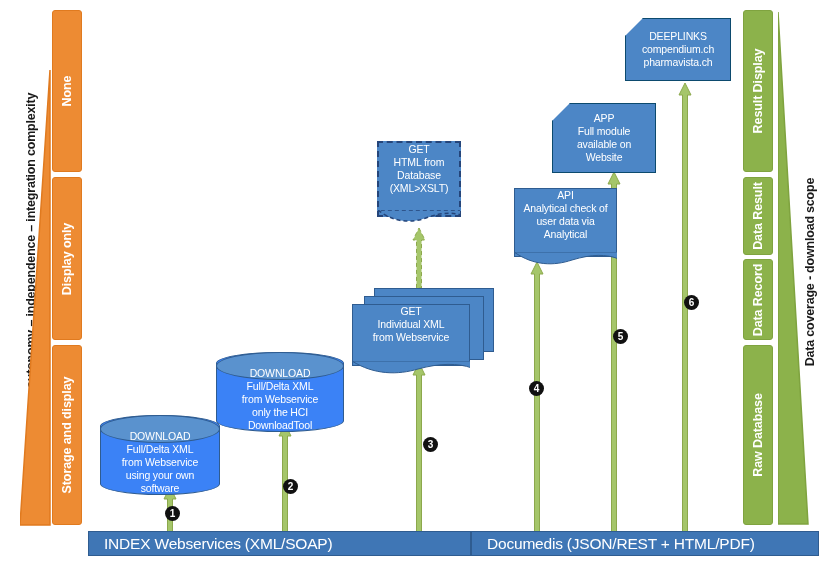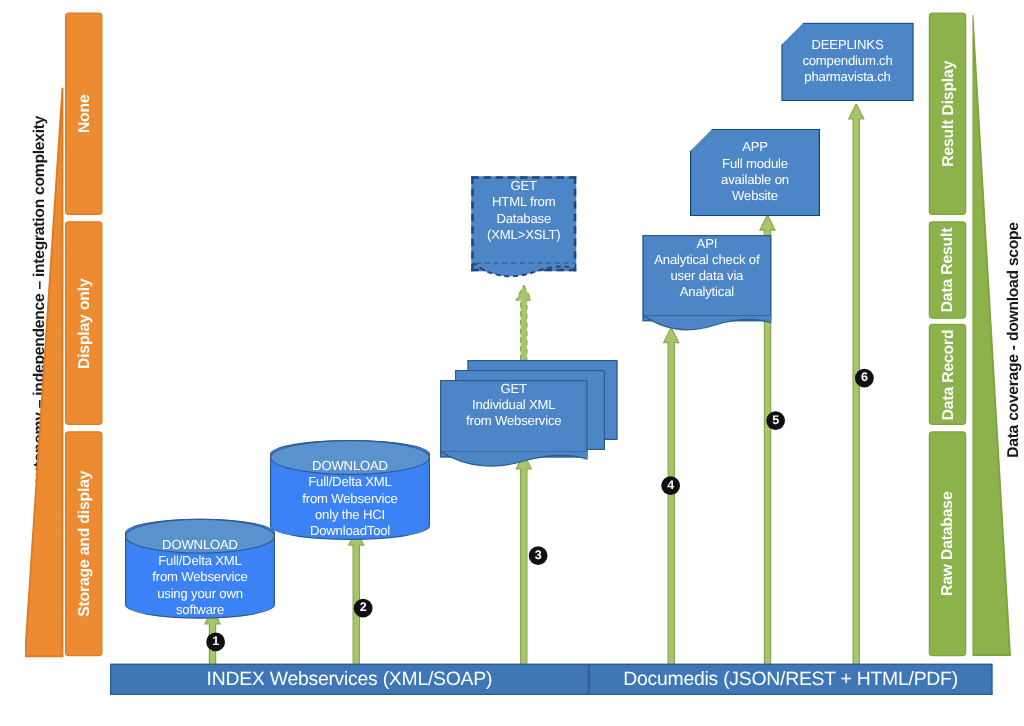--- a/index.html
+++ b/index.html
@@ -78,23 +78,23 @@
 
   
   .bottom-bar {
     position: absolute;
     box-sizing: border-box;
     background: #3F76B5;
     border: 1px solid #2F5C90;
     color: #ffffff;
     display: flex;
     align-items: center;
-    justify-content: center;
     font-size: 15.5px;
     letter-spacing: -0.2px;
+    padding-left: 15px;
   }
 
   
   .node {
     position: absolute;
     box-sizing: border-box;
     color: #ffffff;
     text-align: center;
     font-size: 10.5px;
     line-height: 13px;
@@ -336,17 +336,17 @@
   <div class="marker" style="left:165px; top:506px;">1</div>
   <div class="marker" style="left:283px; top:479px;">2</div>
   <div class="marker" style="left:423px; top:437px;">3</div>
   <div class="marker" style="left:529px; top:381px;">4</div>
   <div class="marker" style="left:613px; top:329px;">5</div>
   <div class="marker" style="left:684px; top:295px;">6</div>
 
   <div class="bottom-bar" style="left:88px; top:531px; width:383px; height:25px;">
     <span>INDEX Webservices (XML/SOAP)</span>
   </div>
-  <div class="bottom-bar" style="left:471px; top:531px; width:323px; height:25px;">
+  <div class="bottom-bar" style="left:471px; top:531px; width:348px; height:25px;">
     <span>Documedis (JSON/REST + HTML/PDF)</span>
   </div>
 
 </div>
 
 </body></html>

